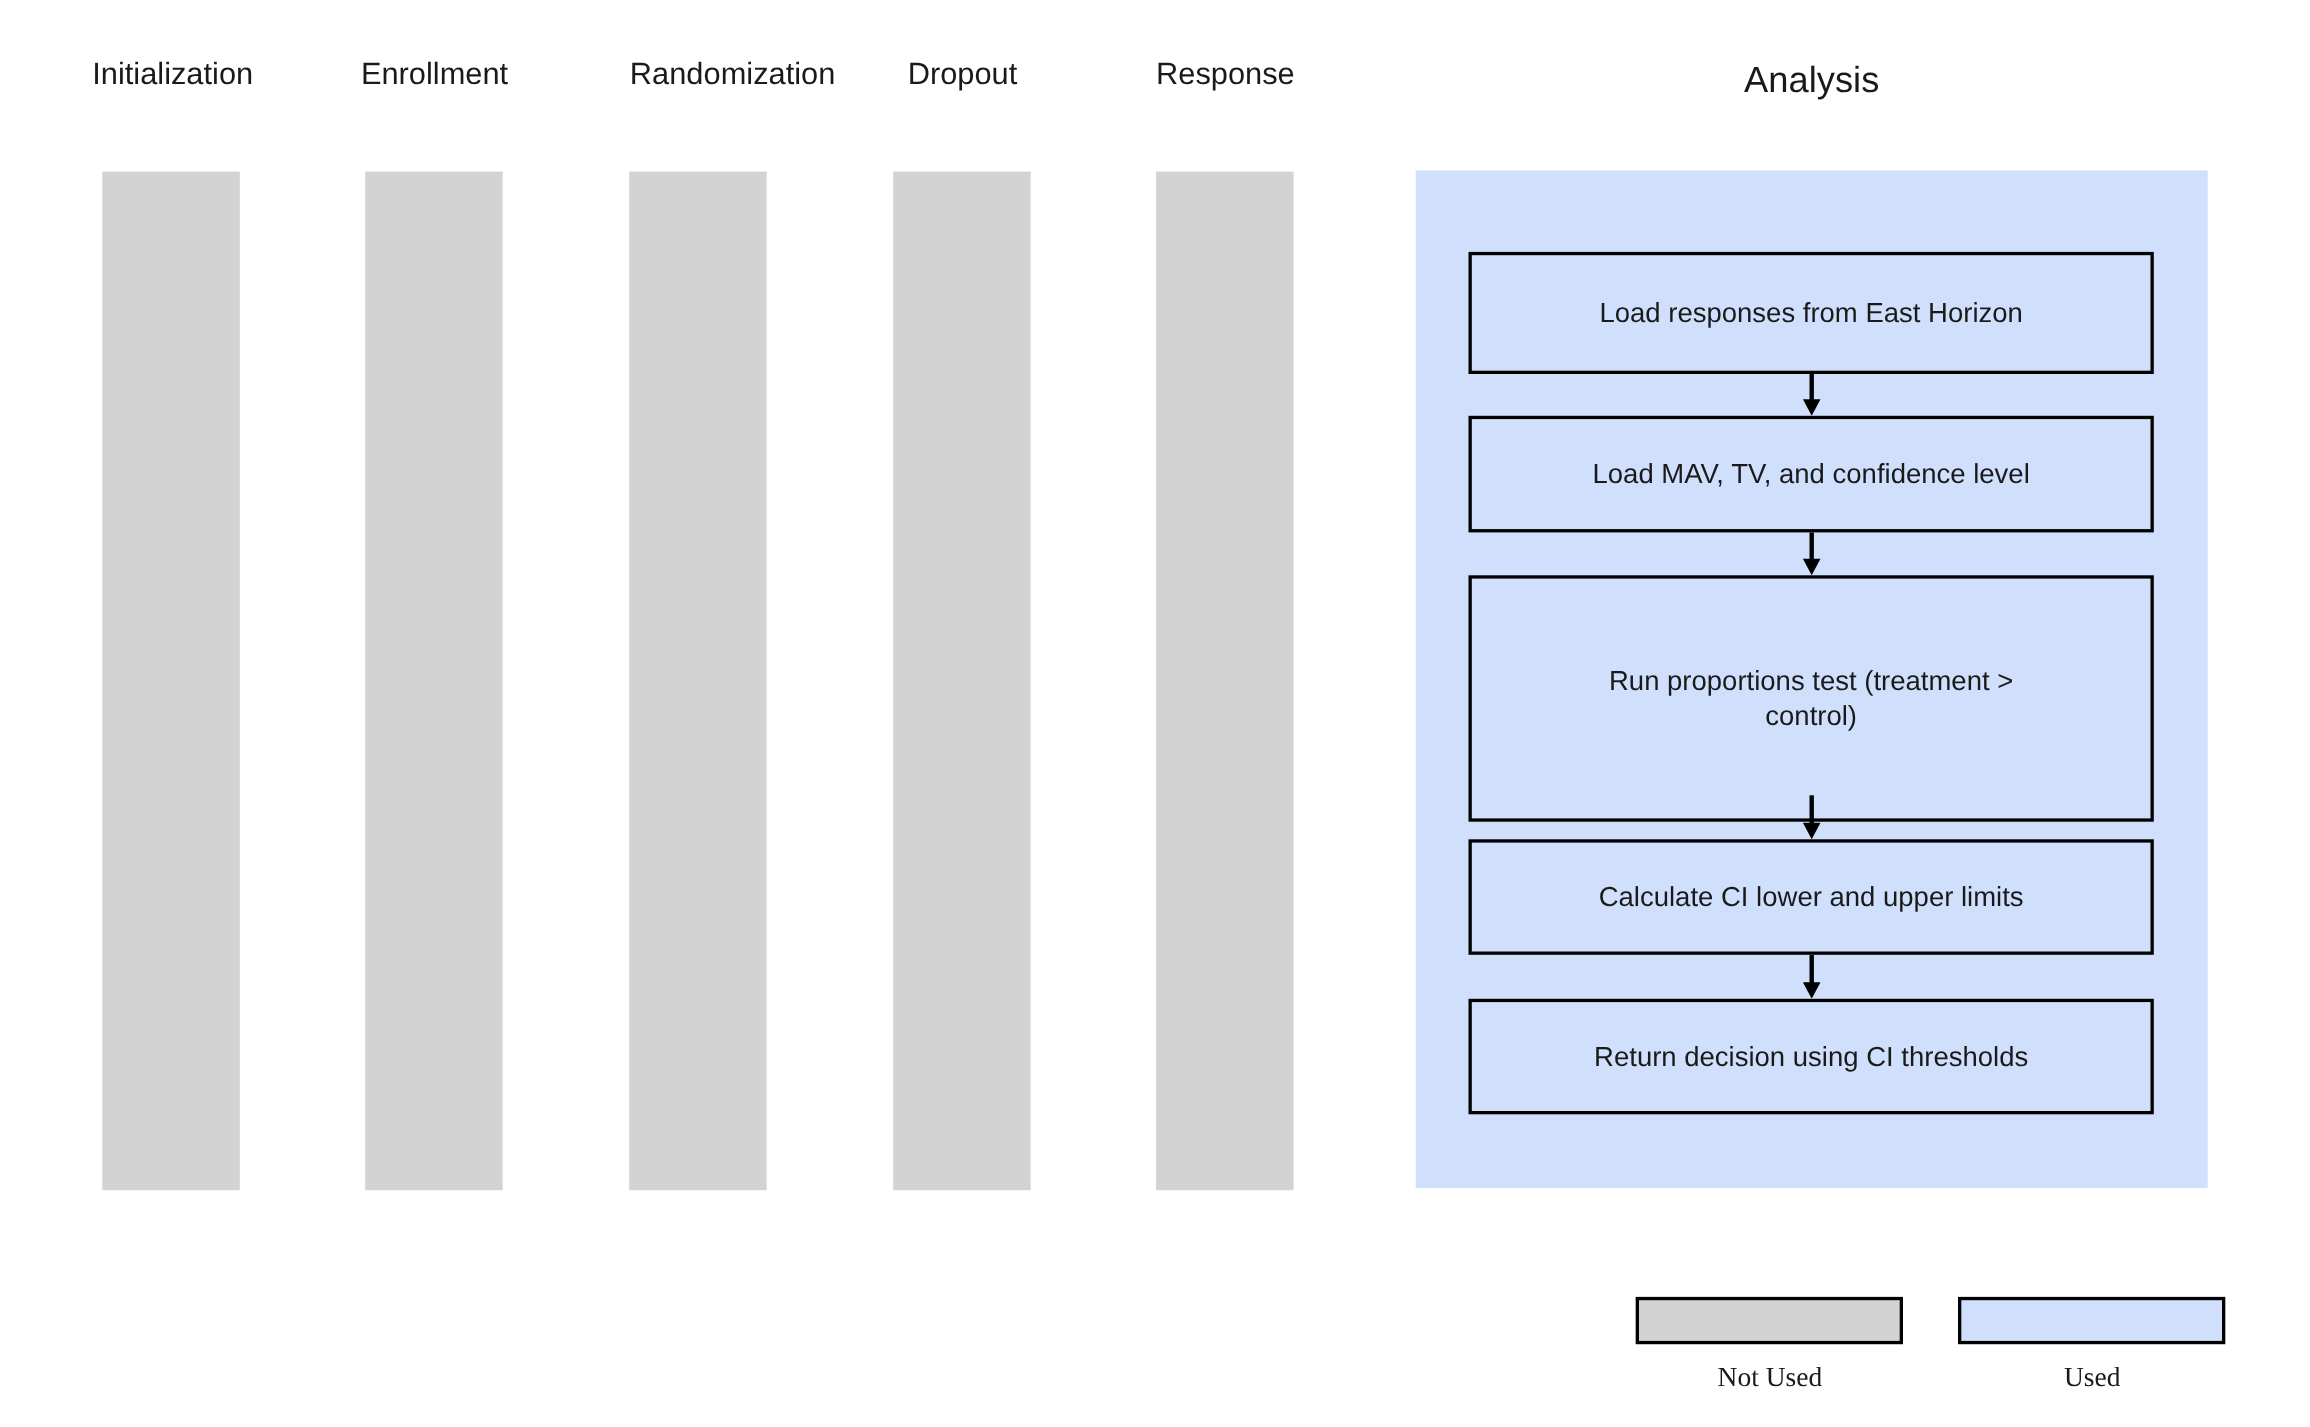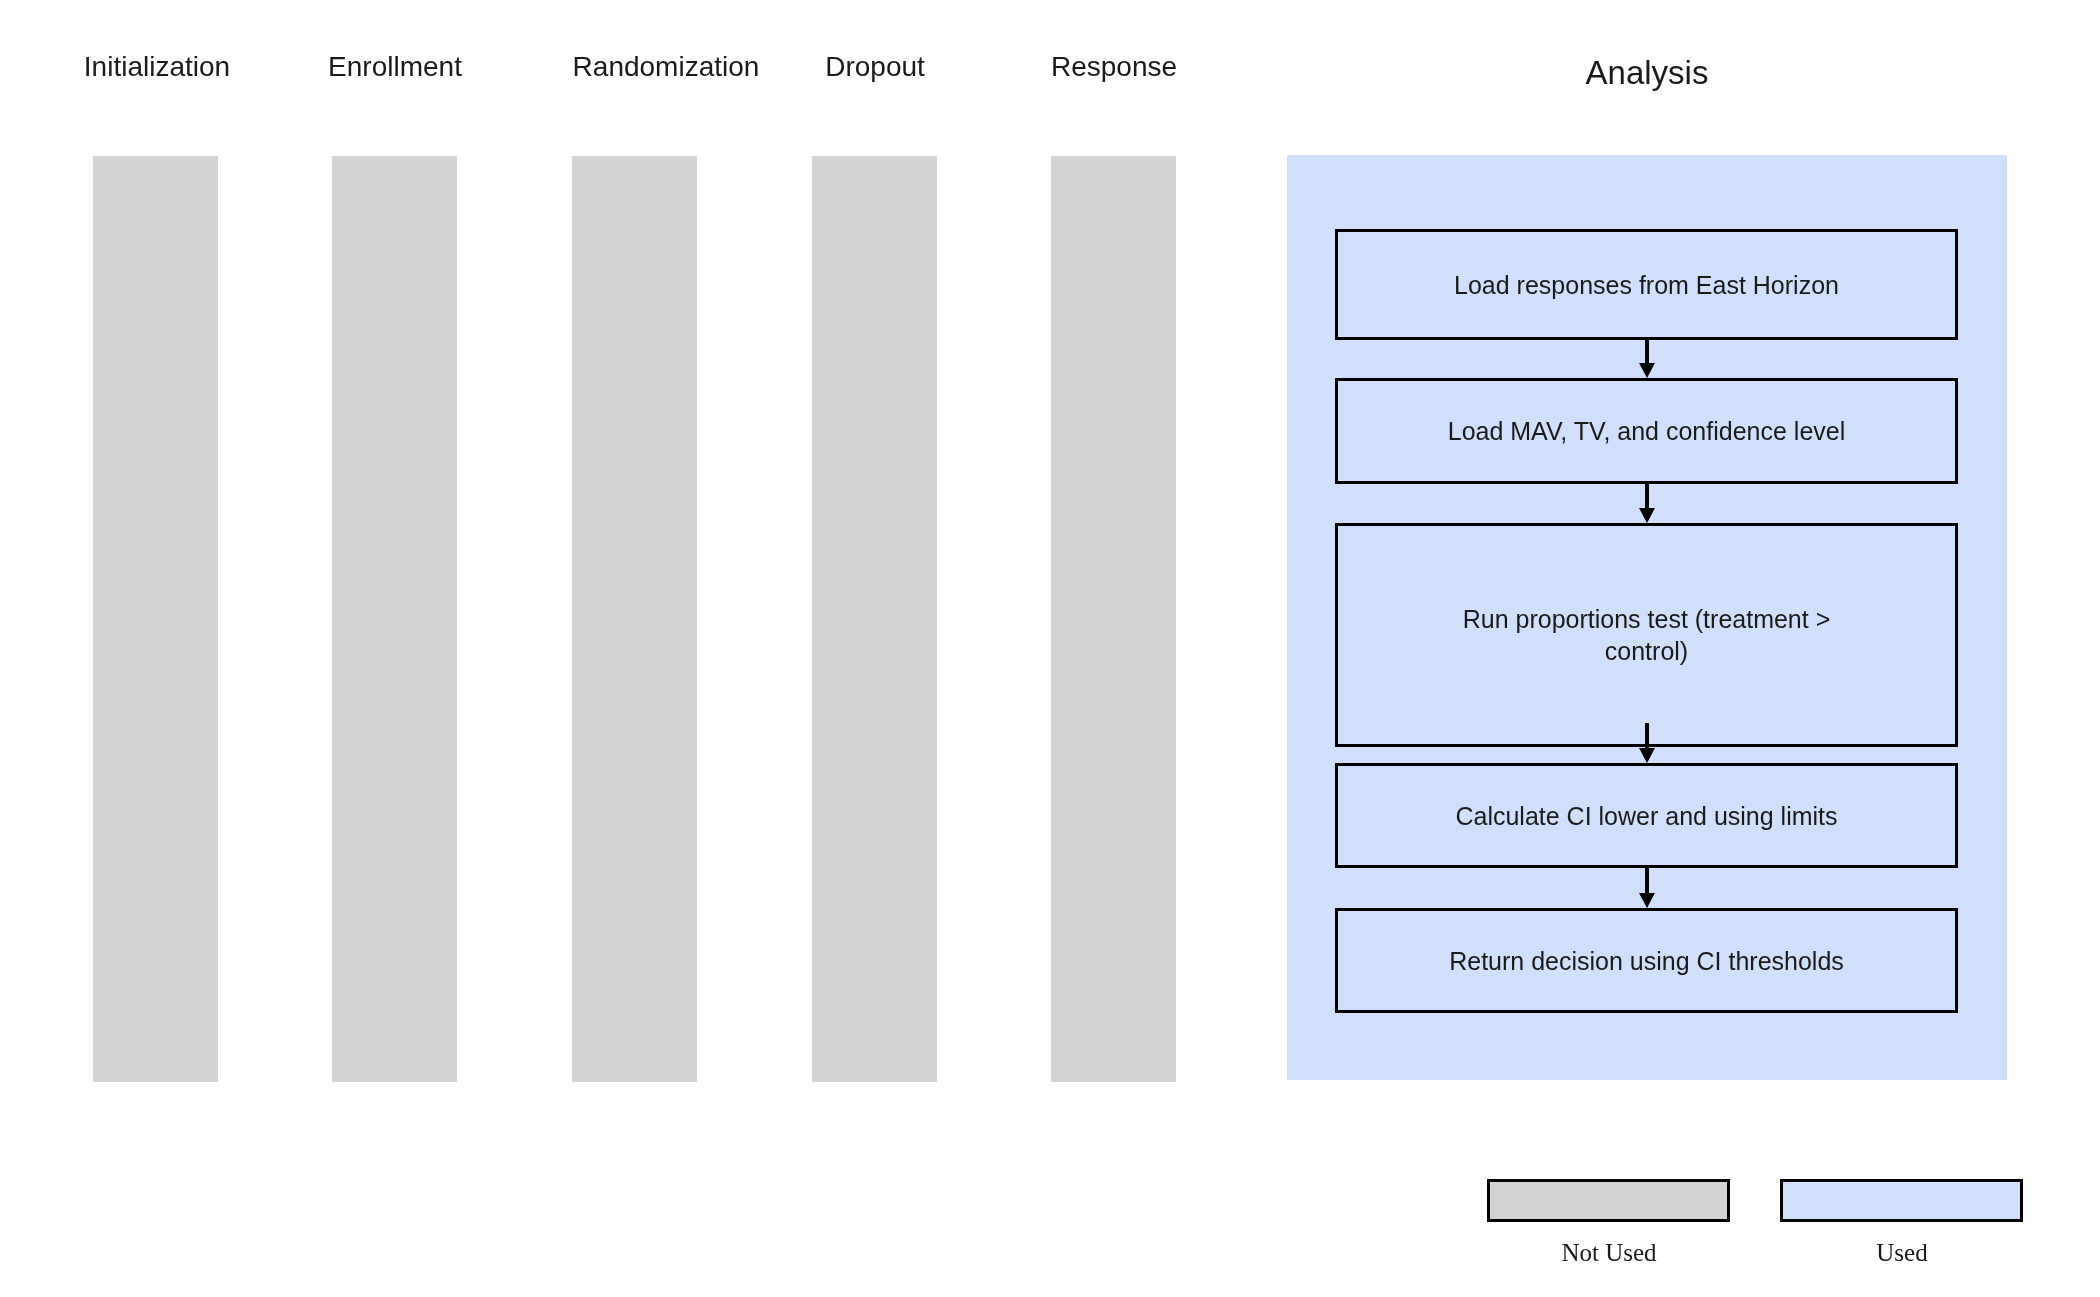--- a/index.html
+++ b/index.html
@@ -155,21 +155,21 @@
   <div class="flow-box" style="top:523px; height:224px;">
     <span class="flow-box-label" style="max-width:430px; display:inline-block;">Run proportions test (treatment &gt; control)</span>
   </div>
 
   <svg class="flow-arrow" style="top:723px; height:40px;" viewBox="0 0 26 40" preserveAspectRatio="none">
     <line x1="13" y1="0" x2="13" y2="29" stroke="#000000" stroke-width="4"></line>
     <polygon points="13,40 5,25 21,25" fill="#000000"></polygon>
   </svg>
 
   <div class="flow-box" style="top:763px; height:105px;">
-    <span class="flow-box-label">Calculate CI lower and using limits</span>
+    <span class="flow-box-label">Calculate CI lower and upper limits</span>
   </div>
 
   <svg class="flow-arrow" style="top:868px; height:40px;" viewBox="0 0 26 40" preserveAspectRatio="none">
     <line x1="13" y1="0" x2="13" y2="29" stroke="#000000" stroke-width="4"></line>
     <polygon points="13,40 5,25 21,25" fill="#000000"></polygon>
   </svg>
 
   <div class="flow-box" style="top:908px; height:105px;">
     <span class="flow-box-label">Return decision using CI thresholds</span>
   </div>

